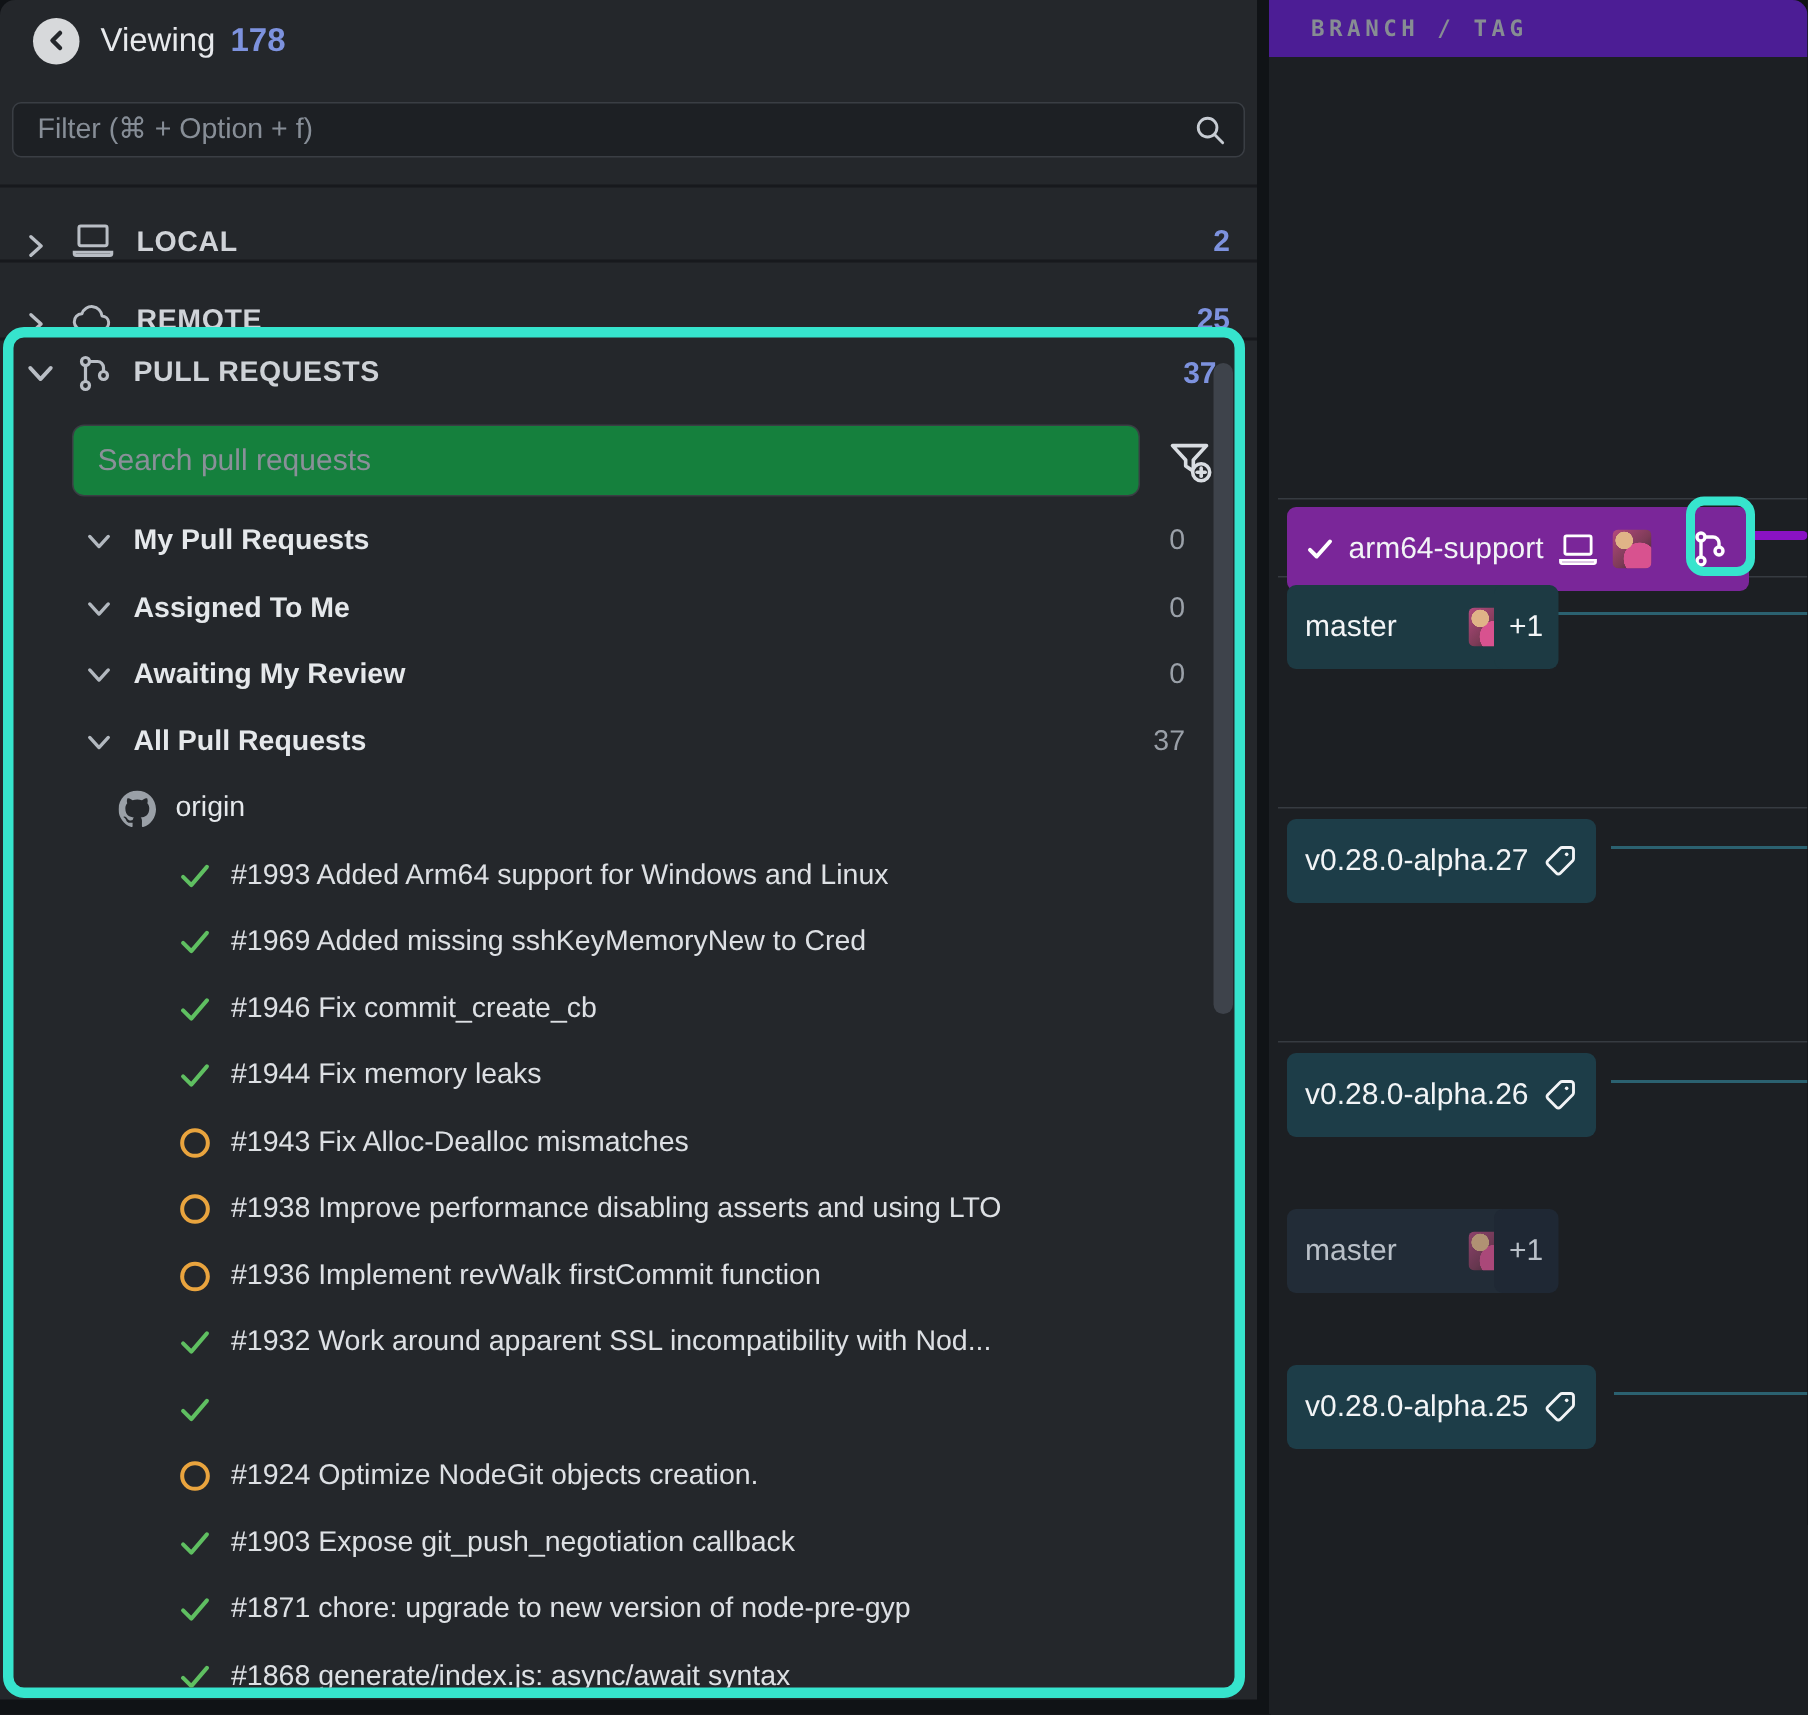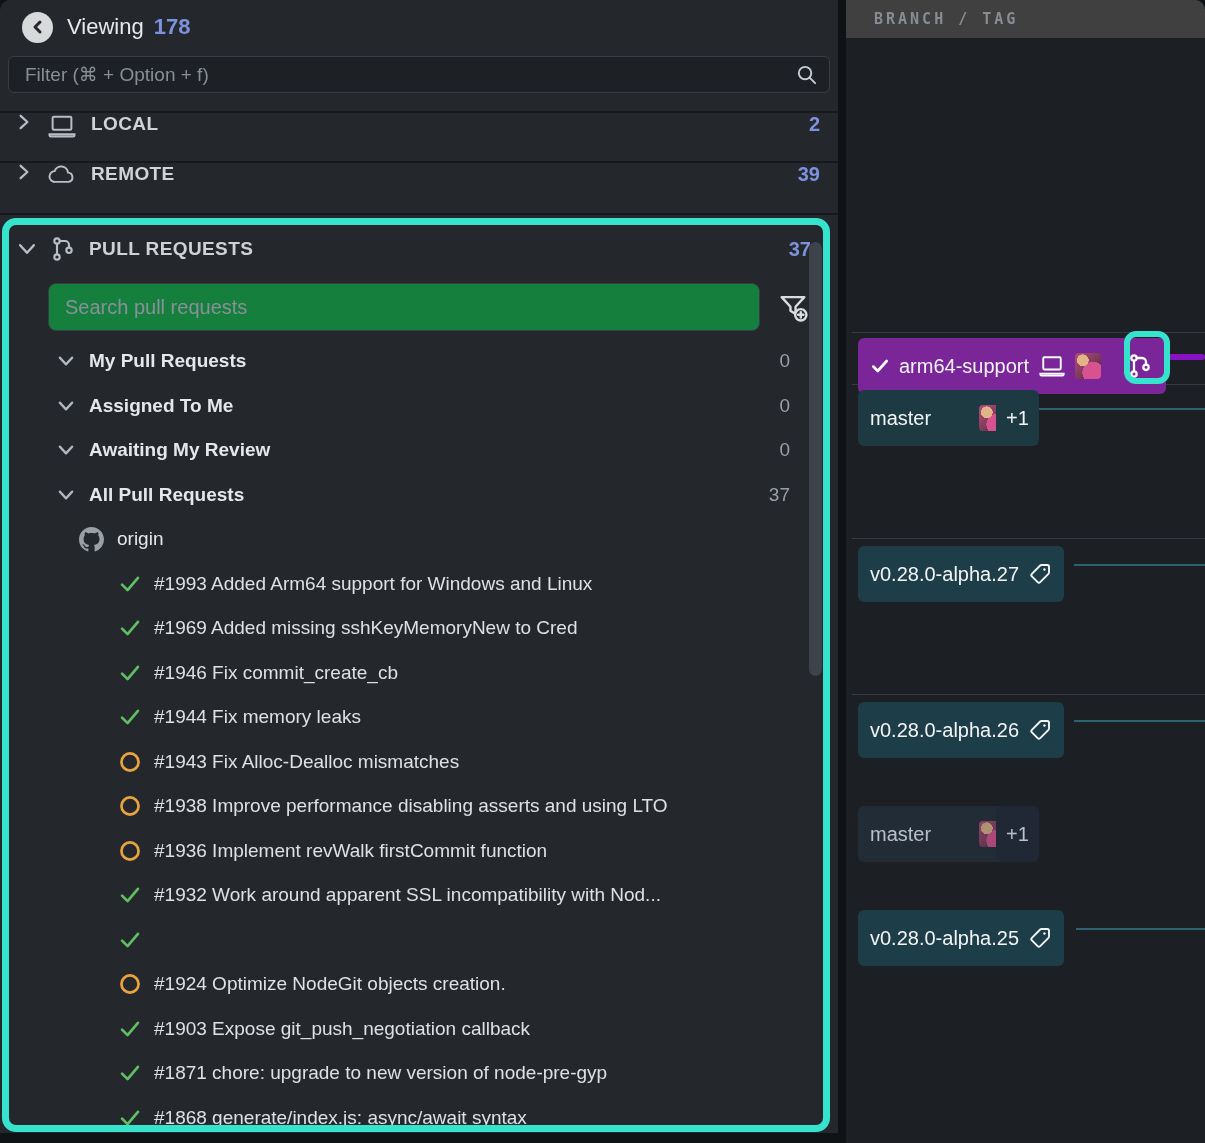--- a/index.html
+++ b/index.html
@@ -7,26 +7,26 @@
   .stage { position:relative; width:1205px; height:1143px; }
 
   
   .left-panel { position:absolute; left:0; top:0; width:838px; height:1133px; background:#24272b; border-radius:10px 0 0 0; }
   .lp-header { display:flex; align-items:center; height:54px; padding:0 16px 0 22px; gap:14px; }
   .back-btn { width:31px; height:31px; border-radius:50%; background:#d7d9db; display:flex; align-items:center; justify-content:center; flex:0 0 auto; cursor:pointer; }
   .back-btn svg { stroke:#24272b; }
   .lp-title { font-size:22px; color:#e7e9ec; font-weight:500; }
   .lp-title-count { font-size:22px; color:#7d92de; font-weight:600; margin-left:10px; }
 
-  .filter-wrap { margin:2px 8px 0 8px; position:relative; }
+  .filter-wrap { margin:14px 8px 0 8px; position:relative; }
   .filter-input { width:100%; height:37px; background:#1d2024; border:1px solid #3a3e44; border-radius:6px; color:#cfd3d8; font-size:19px; padding:0 44px 0 16px; outline:none; font-family:inherit; }
   .filter-input::placeholder { color:#878e97; }
   .filter-search-icon { position:absolute; right:12px; top:7px; color:#c7ccd3; }
 
-  .tree-row { display:flex; align-items:flex-start; height:52px; padding:0 18px 0 15px; gap:14px; border-bottom:2px solid #17191d; cursor:pointer; }
+  .tree-row { display:flex; align-items:flex-end; height:52px; padding:0 18px 0 15px; gap:14px; border-bottom:2px solid #17191d; cursor:pointer; }
   .tree-row.first { border-top:2px solid #17191d; margin-top:18px; }
   .tree-chevron { color:#b9bec5; display:flex; flex:0 0 auto; }
   .tree-icon { color:#b9bec5; display:flex; flex:0 0 auto; }
   .tree-label { font-size:19px; font-weight:700; color:#d0d3d8; letter-spacing:.4px; flex:1; }
   .tree-count { font-size:20px; font-weight:700; color:#7d92de; }
 
   
   .pr-section { position:absolute; left:2px; top:218px; width:828px; height:914px; border:7px solid #36e4cd; border-radius:14px; background:#24272b; overflow:hidden; }
   .pr-head { display:flex; align-items:center; height:48px; padding:0 12px 0 8px; gap:14px; cursor:pointer; }
   .pr-head .tree-label { color:#ced2d7; }
@@ -48,21 +48,21 @@
   .pr-item { display:flex; align-items:center; height:44.5px; padding:0 10px 0 110px; gap:13px; cursor:pointer; }
   .pr-item .st { display:none; flex:0 0 auto; }
   .pr-item[data-status="success"] .st-check { display:flex; color:#5fbf61; }
   .pr-item[data-status="pending"] .st-circle { display:flex; color:#e9a43e; }
   .pr-item-text { font-size:19px; color:#dde0e4; white-space:nowrap; overflow:hidden; text-overflow:ellipsis; }
 
   .lp-scroll-thumb { position:absolute; left:809px; top:242px; width:13px; height:434px; background:#3e434b; border-radius:7px; z-index:6; cursor:grab; }
 
   
   .right-panel { position:absolute; left:846px; top:0; width:359px; height:1143px; background:#1c1f23; border-radius:0 10px 0 0; }
-  .rp-header { height:38px; background:#404040; display:flex; align-items:center; padding-left:28px; border-radius:0 10px 0 0; }
+  .rp-header { height:38px; background:#4c1d95; display:flex; align-items:center; padding-left:28px; border-radius:0 10px 0 0; }
   .rp-header-label { font-family:"DejaVu Sans Mono","Liberation Mono",monospace; font-size:15px; letter-spacing:3px; color:#878d93; font-weight:700; }
 
   .row-sep { position:absolute; left:6px; width:353px; height:1px; background:#363b41; }
 
   .pill { position:absolute; display:inline-flex; align-items:center; gap:9px; height:56px; padding:0 12px; border-radius:6px; font-size:20px; color:#f2f4f6; cursor:pointer; white-space:nowrap; z-index:2; }
   .pill-branch { background:#1d3a43;gap:48px; }
   .pill-tag { background:#1d3d48; }
   .pill-purple { background:#7a2699; width:308px; padding-right:14px; }
   .pill-faded { background:#222c37; color:#b9c0c8; }
   .pill-plus { background:#1d3a43; padding:0 10px; }
@@ -134,21 +134,21 @@
         <svg width="18" height="18" viewBox="0 0 16 16">
             <polyline points="5,2.5 11,8 5,13.5" fill="none" stroke="currentColor" stroke-width="2" stroke-linecap="round" stroke-linejoin="round"></polyline>
           </svg>
       </span>
       <span class="tree-icon">
         <svg width="30" height="24" viewBox="0 0 24 18" fill="none" stroke="currentColor" stroke-width="1.6">
             <path d="M6.5 14.5a4.3 4.3 0 0 1-.4-8.6 5.5 5.5 0 0 1 10.7 1.2 3.7 3.7 0 0 1 .7 7.3z" stroke-linejoin="round"></path>
           </svg>
       </span>
       <span class="tree-label">REMOTE</span>
-      <span class="tree-count">39</span>
+      <span class="tree-count">25</span>
     </div>
 
     <div class="pr-section">
       <div class="pr-head">
         <span class="tree-chevron">
           <svg width="20" height="20" viewBox="0 0 16 16">
               <polyline points="2.5,5 8,11 13.5,5" fill="none" stroke="currentColor" stroke-width="2" stroke-linecap="round" stroke-linejoin="round"></polyline>
             </svg>
         </span>
         <span class="tree-icon">

